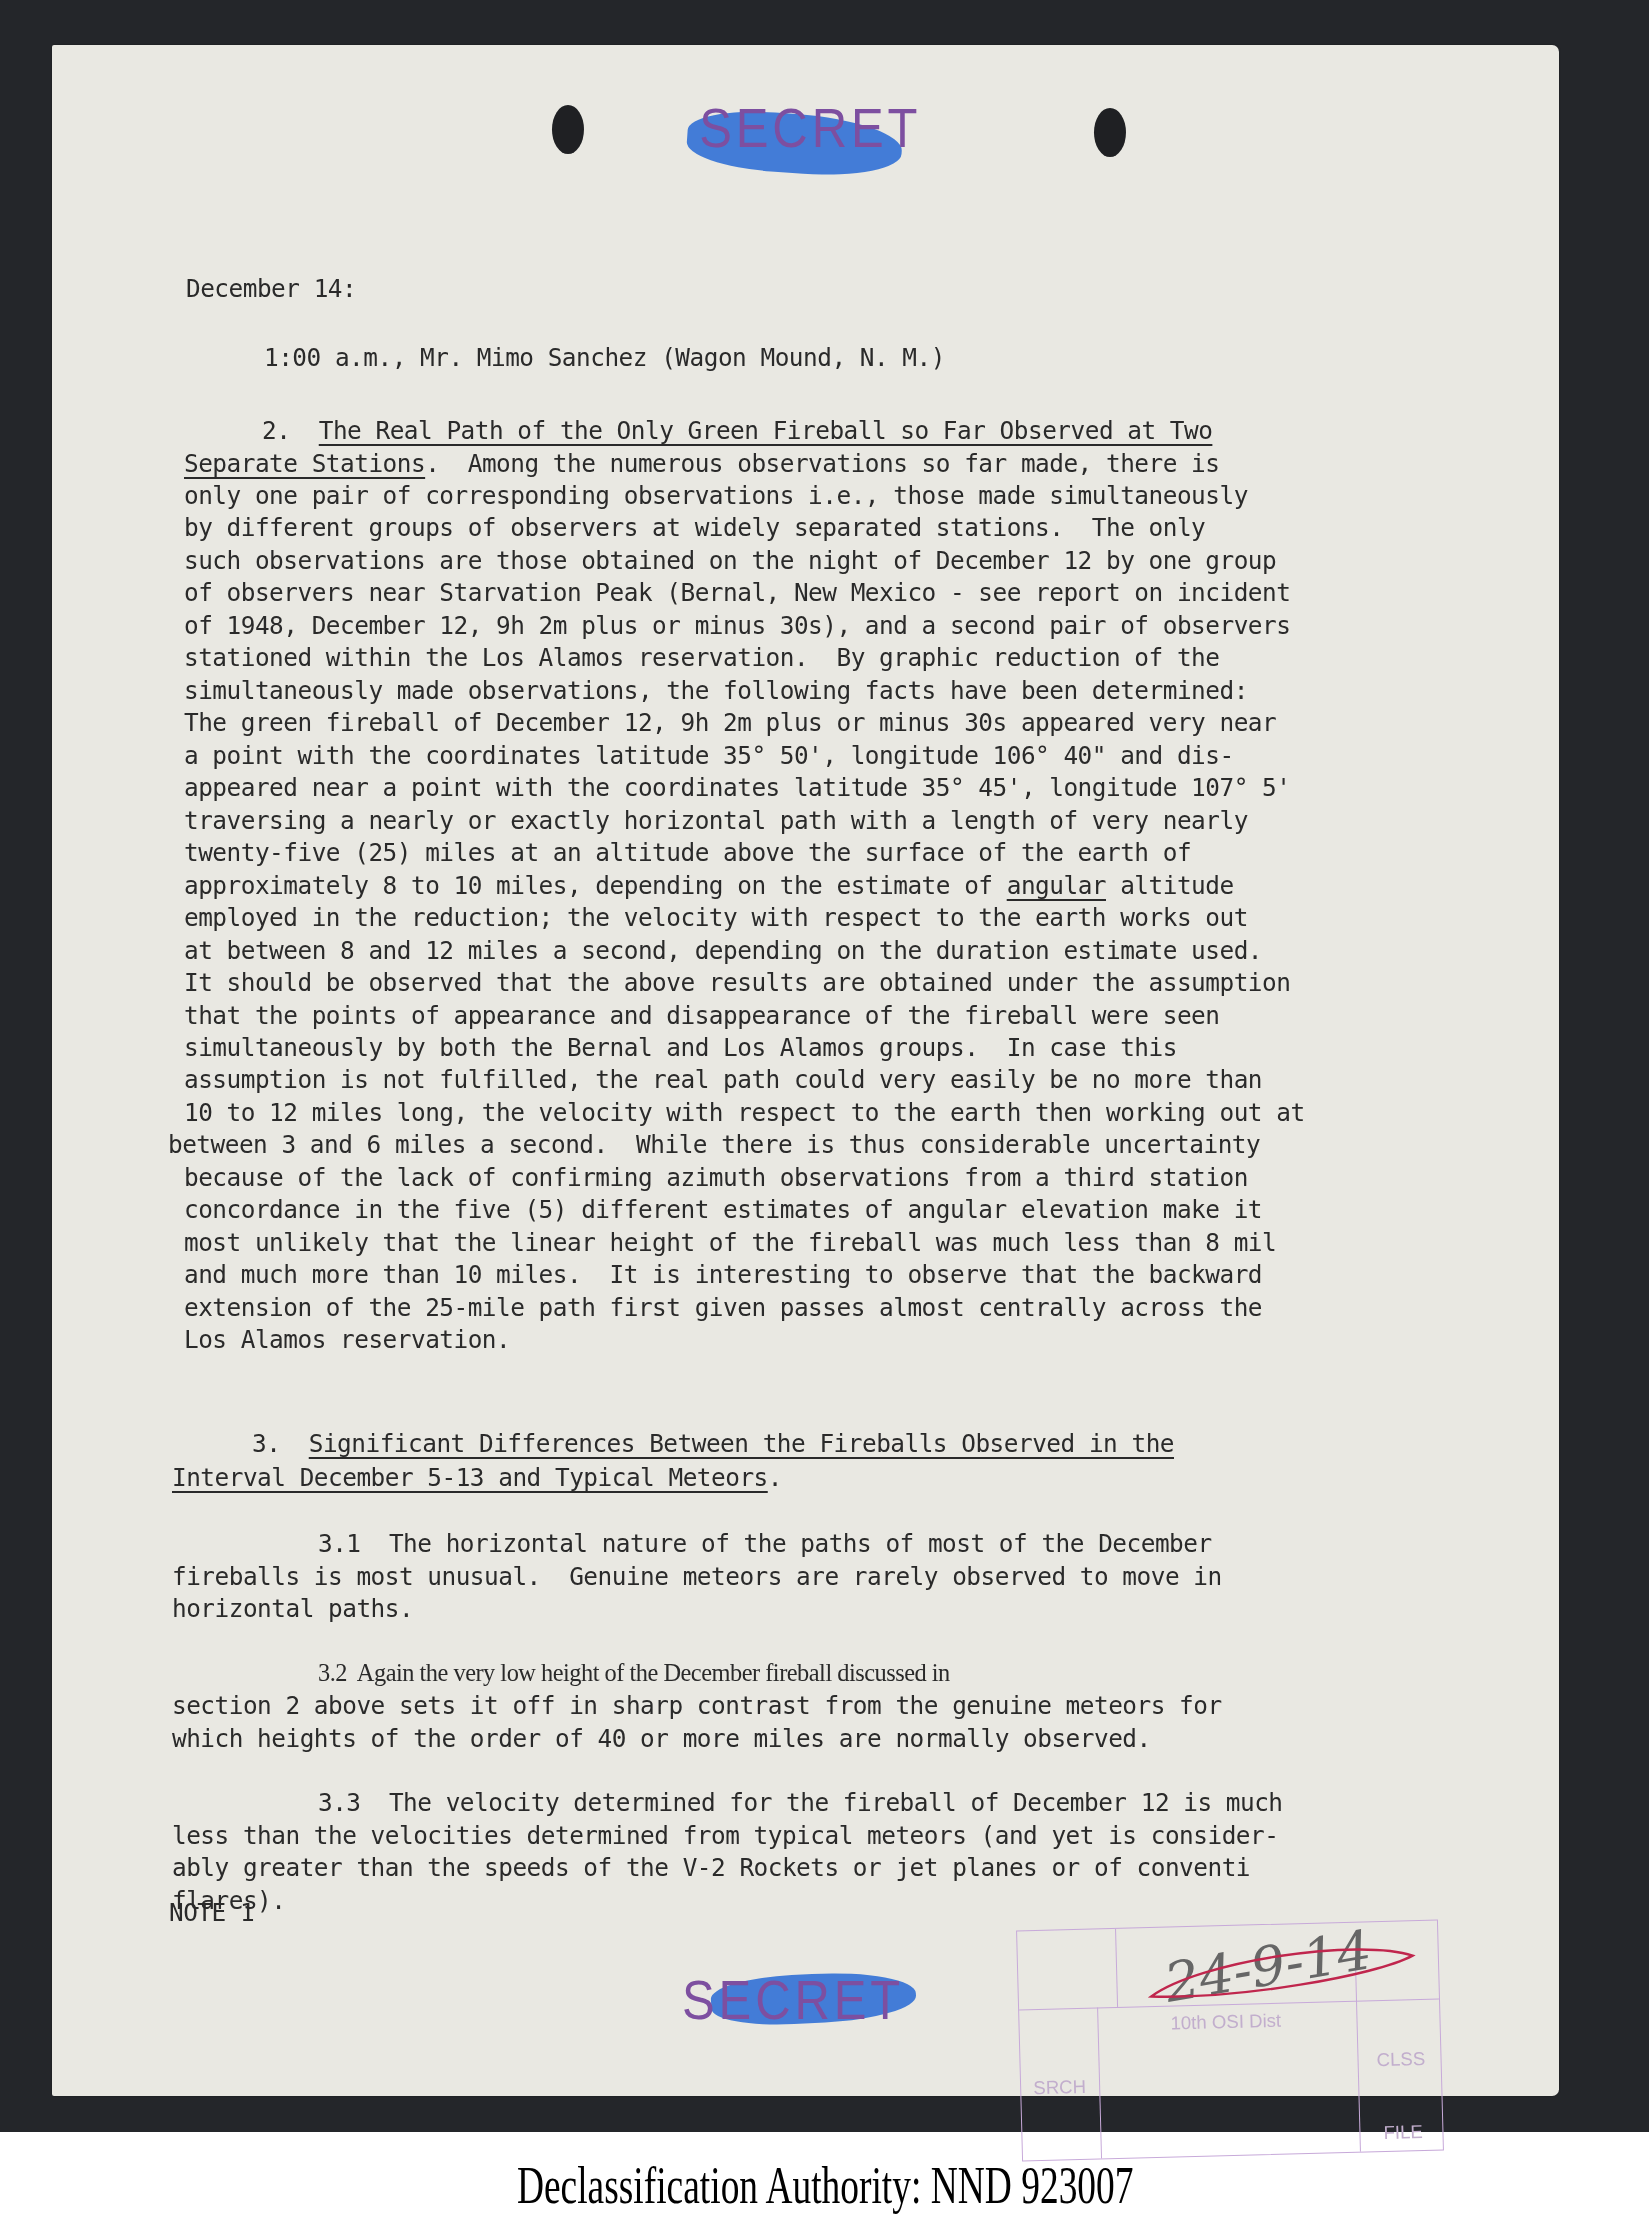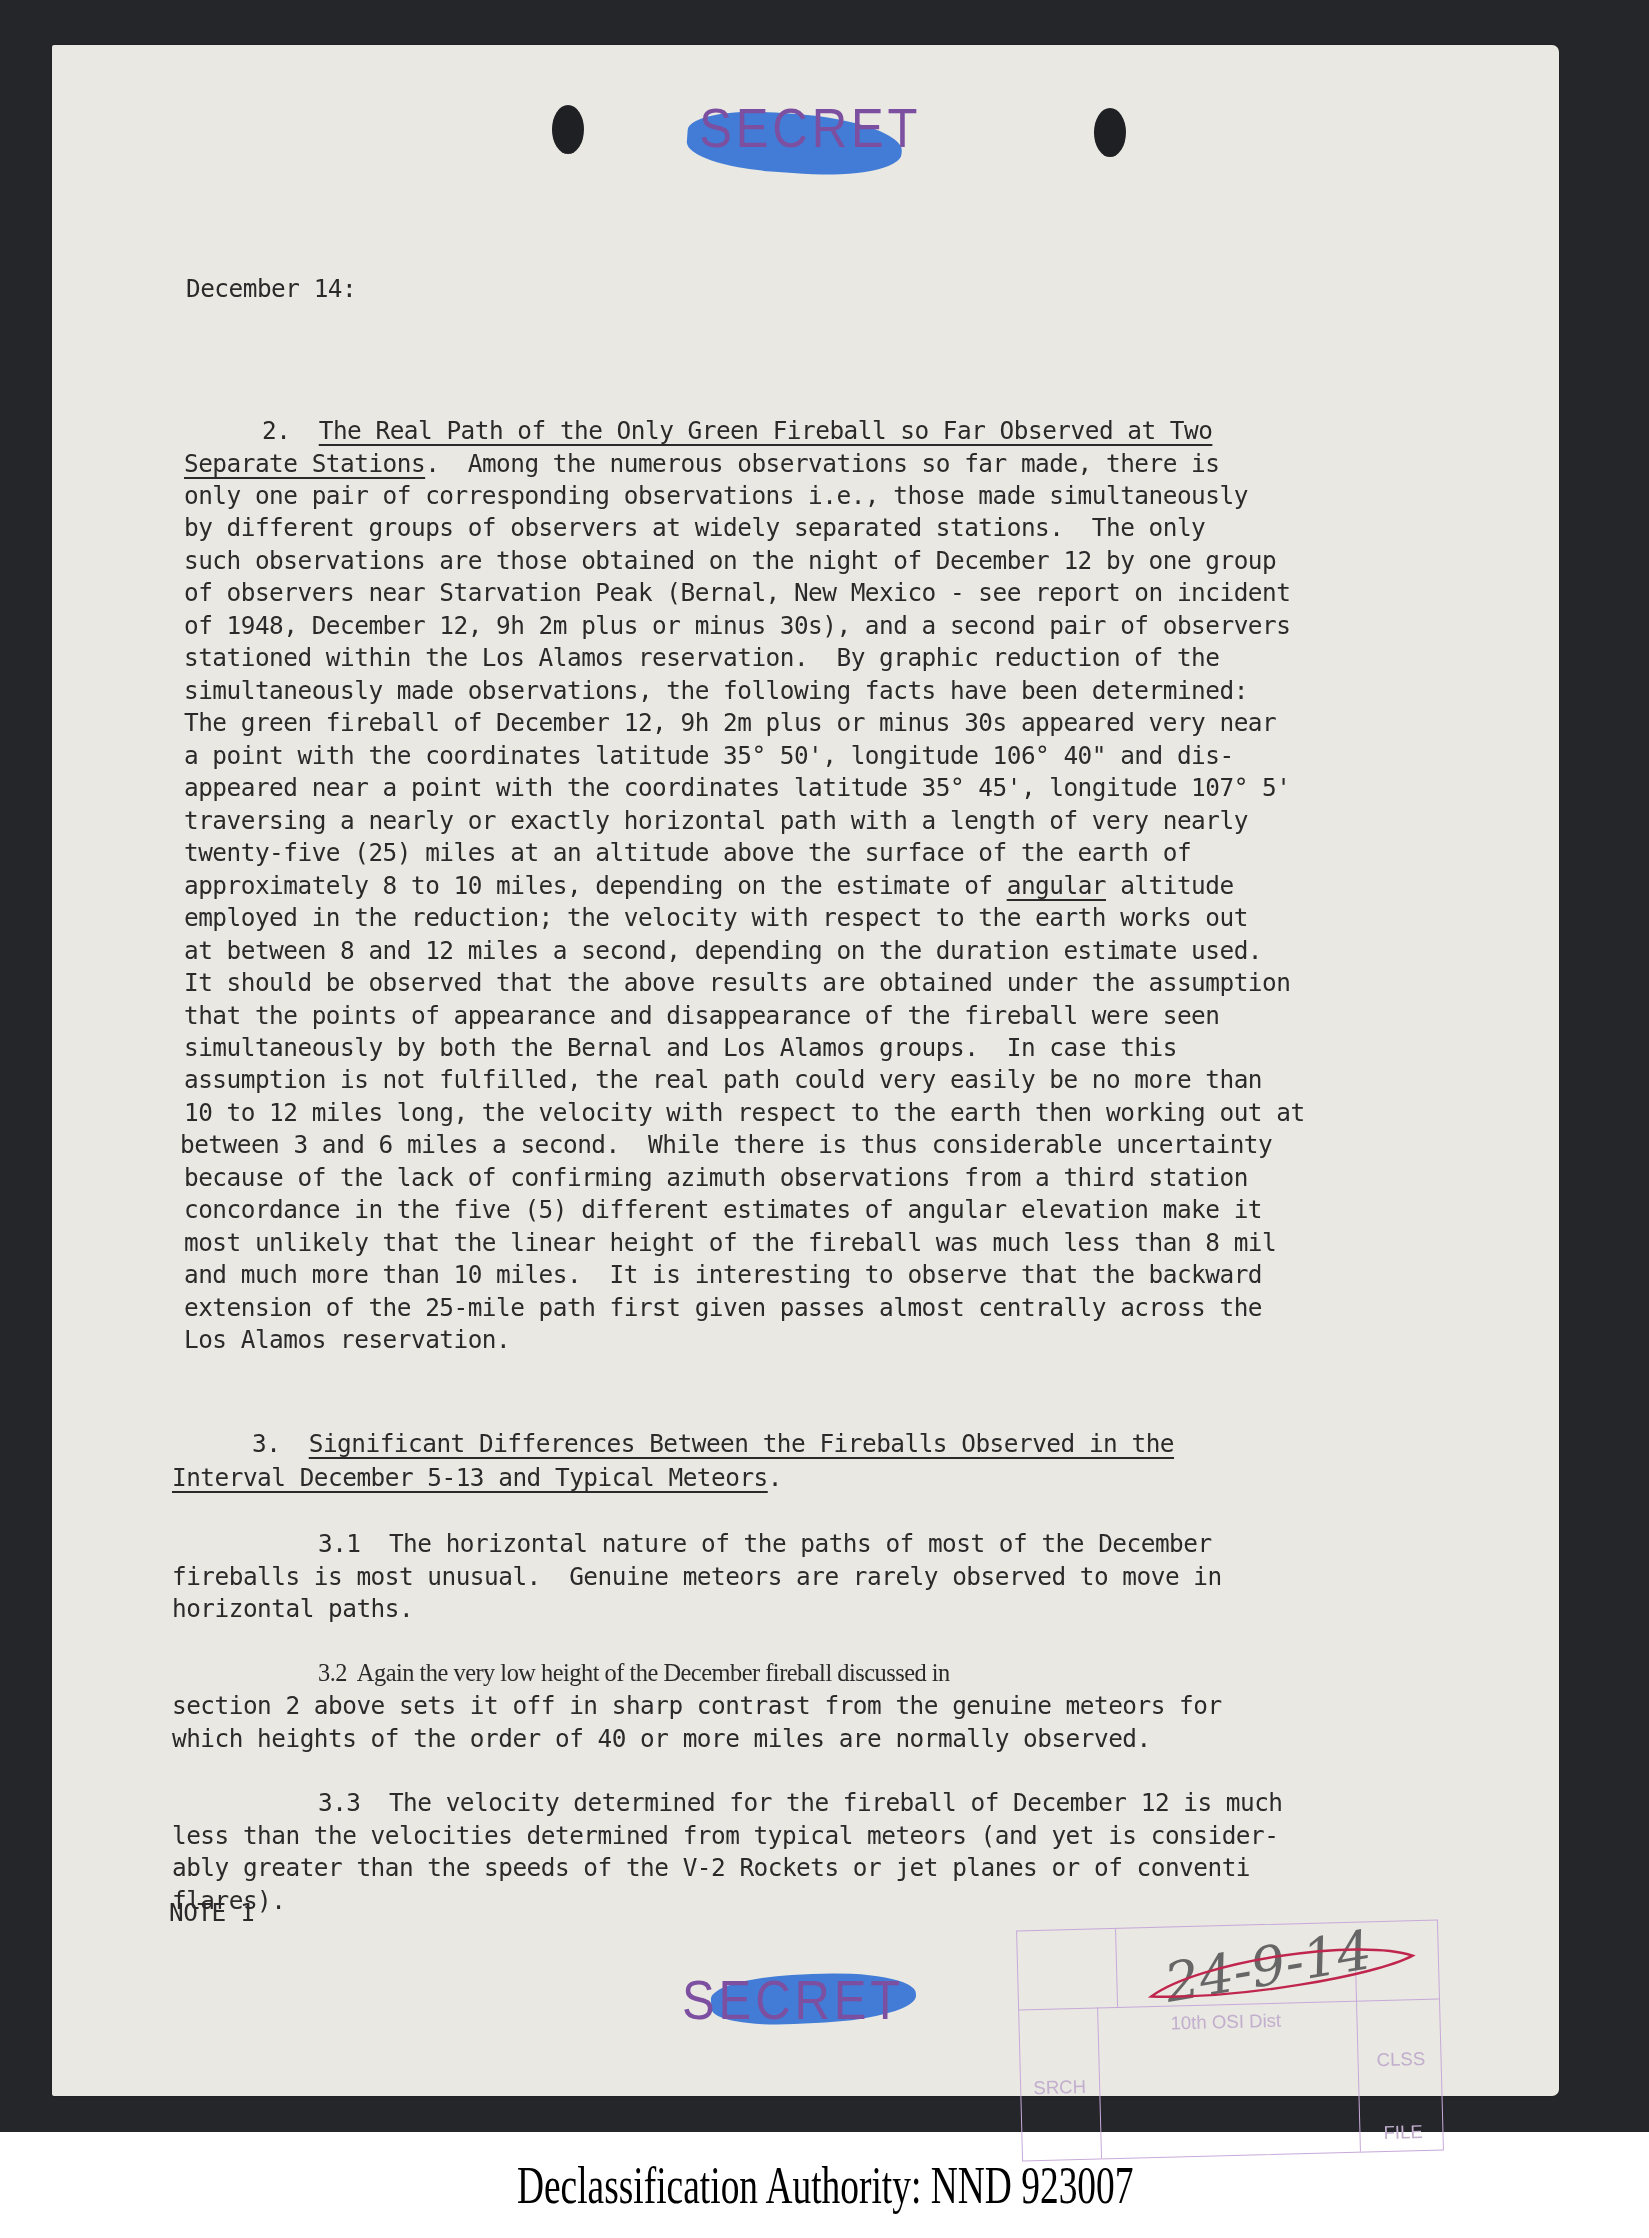--- a/index.html
+++ b/index.html
@@ -27,20 +27,21 @@
 <div class="paper">
   <div class="hole" style="left:500px;top:60px;"></div>
   <div class="hole" style="left:1042px;top:63px;"></div>
 
   <div class="stamp-top" style="left:635px;top:54px;">
     <div class="blue-smear" style="left:0;top:14.6px;width:215px;height:59px;transform:rotate(4deg);"></div>
     <div class="stamp-text" style="left:12.2px;top:0;">SECRET</div>
   </div>
 
   <div class="mono line" style="left:134px;top:229px;">December 14:</div>
+  <div class="mono line" style="left:212px;top:298px;">1:00 a.m., Mr. Mimo Sanchez (Wagon Mound, N. M.)</div>
 
   <div id="sec2">
       <div class="mono line" style="top: 371px; left: 210px;"><span>2.  </span><span class="u">The Real Path of the Only Green Fireball so Far Observed at Two</span><span></span></div>
       <div class="mono line" style="top: 404px; left: 132px;"><span></span><span class="u">Separate Stations</span><span>.  Among the numerous observations so far made, there is</span></div>
       <div class="mono line" style="top: 436px; left: 132px;">only one pair of corresponding observations i.e., those made simultaneously</div>
       <div class="mono line" style="top: 468px; left: 132px;">by different groups of observers at widely separated stations.  The only</div>
       <div class="mono line" style="top: 501px; left: 132px;">such observations are those obtained on the night of December 12 by one group</div>
       <div class="mono line" style="top: 533px; left: 132px;">of observers near Starvation Peak (Bernal, New Mexico - see report on incident</div>
       <div class="mono line" style="top: 566px; left: 132px;">of 1948, December 12, 9h 2m plus or minus 30s), and a second pair of observers</div>
       <div class="mono line" style="top: 598px; left: 132px;">stationed within the Los Alamos reservation.  By graphic reduction of the</div>
@@ -51,21 +52,21 @@
       <div class="mono line" style="top: 761px; left: 132px;">traversing a nearly or exactly horizontal path with a length of very nearly</div>
       <div class="mono line" style="top: 793px; left: 132px;">twenty-five (25) miles at an altitude above the surface of the earth of</div>
       <div class="mono line" style="top: 826px; left: 132px;"><span>approximately 8 to 10 miles, depending on the estimate of </span><span class="u">angular</span><span> altitude</span></div>
       <div class="mono line" style="top: 858px; left: 132px;">employed in the reduction; the velocity with respect to the earth works out</div>
       <div class="mono line" style="top: 891px; left: 132px; text-align: right;">at between 8 and 12 miles a second, depending on the duration estimate used.</div>
       <div class="mono line" style="top: 923px; left: 132px;">It should be observed that the above results are obtained under the assumption</div>
       <div class="mono line" style="top: 956px; left: 132px;">that the points of appearance and disappearance of the fireball were seen</div>
       <div class="mono line" style="top: 988px; left: 132px;">simultaneously by both the Bernal and Los Alamos groups.  In case this</div>
       <div class="mono line" style="top: 1020px; left: 132px;">assumption is not fulfilled, the real path could very easily be no more than</div>
       <div class="mono line" style="top: 1053px; left: 132px;">10 to 12 miles long, the velocity with respect to the earth then working out at</div>
-      <div class="mono line" style="top: 1085px; left: 128px;">between 3 and 6 miles a second.  While there is thus considerable uncertainty</div>
+      <div class="mono line" style="top: 1085px; left: 116px;">between 3 and 6 miles a second.  While there is thus considerable uncertainty</div>
       <div class="mono line" style="top: 1118px; left: 132px;">because of the lack of confirming azimuth observations from a third station</div>
       <div class="mono line" style="top: 1150px; left: 132px;">concordance in the five (5) different estimates of angular elevation make it</div>
       <div class="mono line" style="top: 1183px; left: 132px;">most unlikely that the linear height of the fireball was much less than 8 mil</div>
       <div class="mono line" style="top: 1215px; left: 132px;">and much more than 10 miles.  It is interesting to observe that the backward</div>
       <div class="mono line" style="top: 1248px; left: 132px;">extension of the 25-mile path first given passes almost centrally across the</div>
       <div class="mono line" style="top: 1280px; left: 132px;">Los Alamos reservation.</div>
     </div>
   <div id="sec3">
       <div class="mono line" style="top: 1384px; left: 200px;"><span>3.  </span><span class="u">Significant Differences Between the Fireballs Observed in the</span><span></span></div>
       <div class="mono line" style="top: 1418px; left: 120px;"><span></span><span class="u">Interval December 5-13 and Typical Meteors</span><span>.</span></div>

